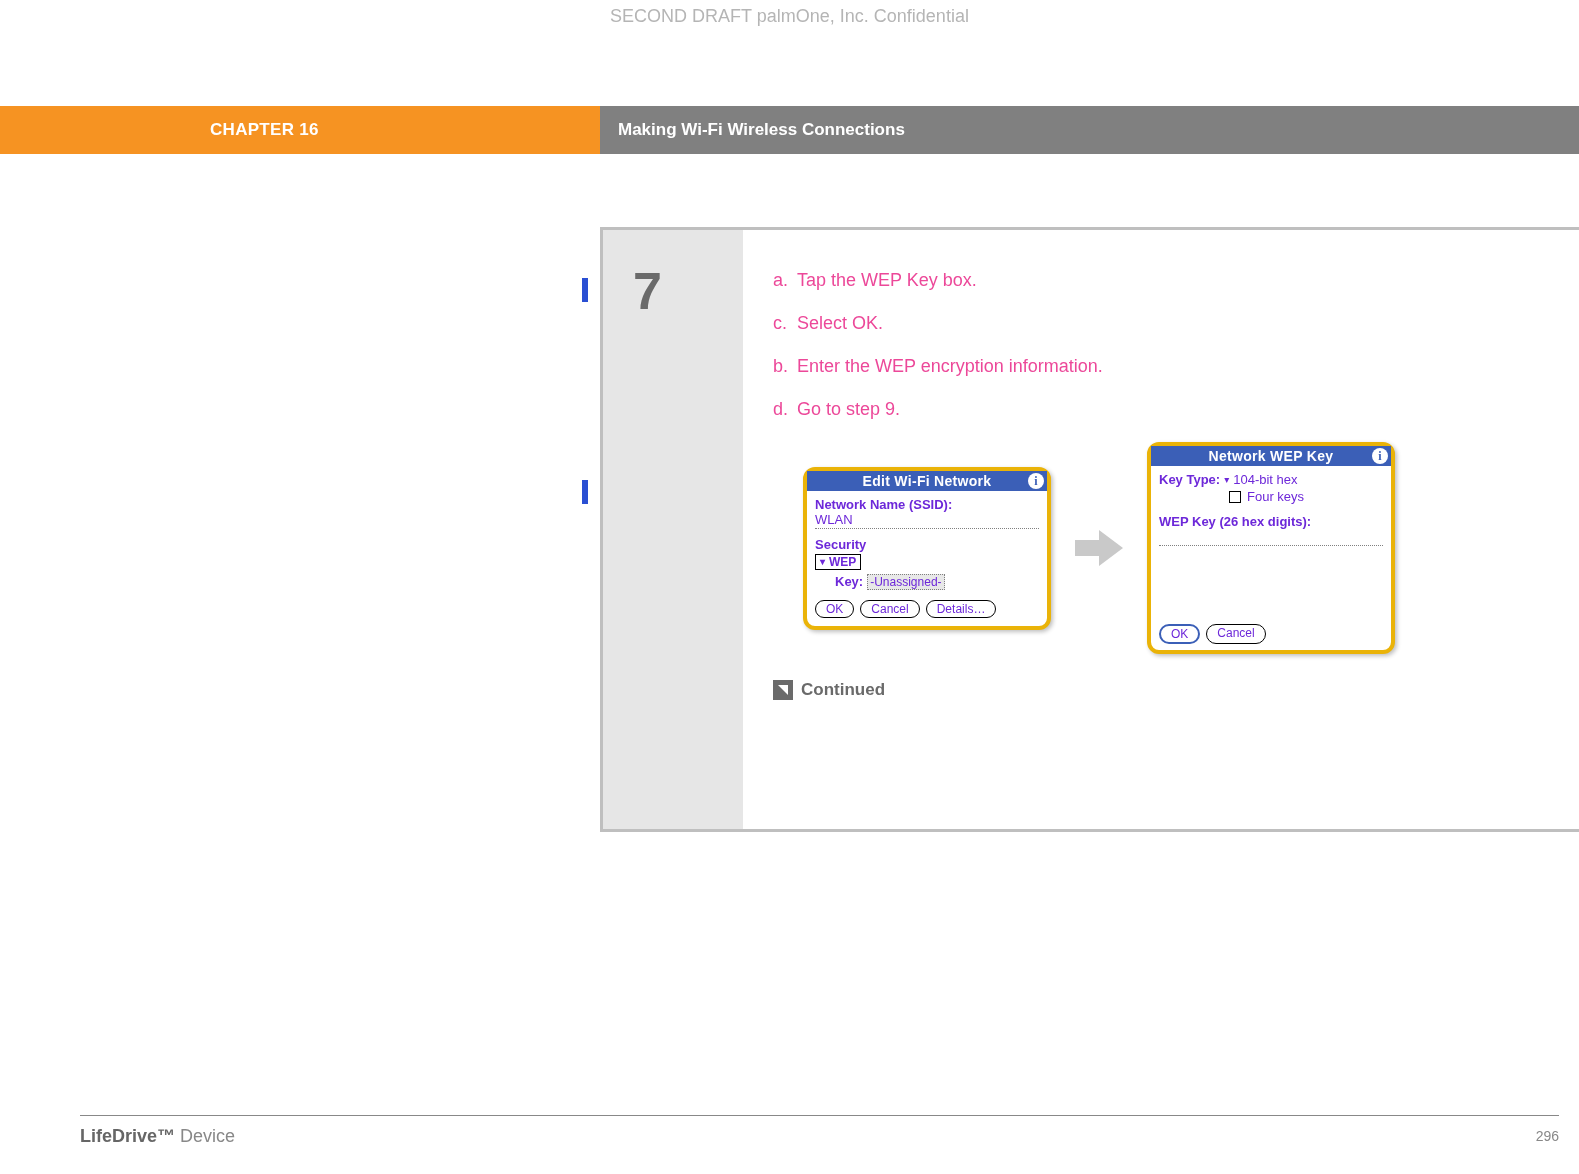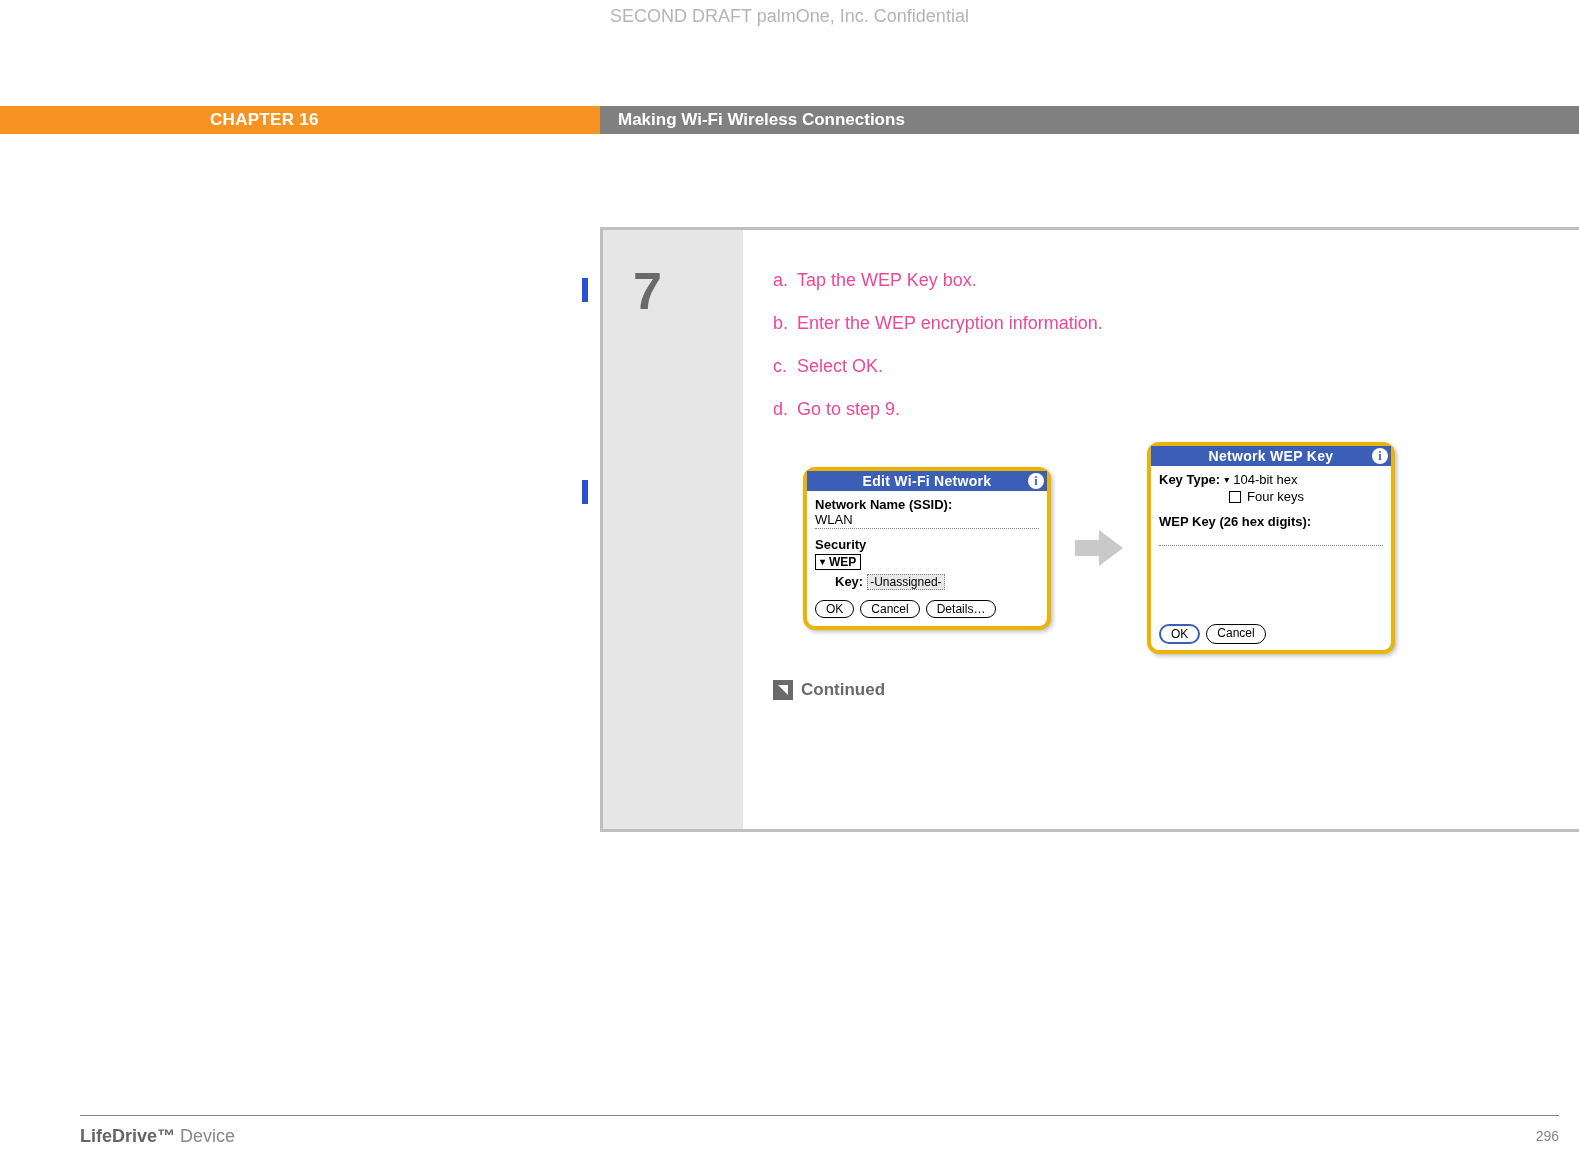--- a/index.html
+++ b/index.html
@@ -19,21 +19,21 @@
     right: 0;
     text-align: center;
     color: #b5b5b5;
     font-size: 18px;
   }
   .header-bar {
     position: absolute;
     top: 106px;
     left: 0;
     right: 0;
-    height: 28px;
+    height: 48px;
     display: flex;
   }
   .header-left {
     background: #f69322;
     width: 600px;
     display: flex;
     align-items: center;
     justify-content: flex-start;
     padding-left: 210px;
     box-sizing: border-box;
@@ -152,21 +152,21 @@
     border-radius: 50%;
     font-size: 12px;
     font-weight: bold;
     text-align: center;
     line-height: 16px;
     font-family: Georgia, serif;
   }
   .palm-body {
     padding: 6px 8px 8px 8px;
     font-size: 13px;
-    color: #000000;
+    color: #6d28d9;
   }
   .palm-label-bold { font-weight: bold; }
   .palm-underline {
     border-bottom: 1px dotted #808080;
     padding-bottom: 1px;
     margin-bottom: 4px;
     font-size: 13px;
   }
   .palm-sec-heading { font-weight: bold; margin-top: 8px; }
   .palm-dropdown {
@@ -295,22 +295,22 @@
 <div class="revision-bar rb1"></div>
 <div class="revision-bar rb2"></div>
 
 <div class="content-block">
   <div class="step-col">
     <div class="step-num">7</div>
   </div>
   <div class="body-col">
     <ol class="body-ol">
       <li><span class="li-letter">a.</span><span>Tap the WEP Key box.</span></li>
+      <li><span class="li-letter">c.</span><span>Select OK.</span></li>
       <li><span class="li-letter">b.</span><span>Enter the WEP encryption information.</span></li>
-      <li><span class="li-letter">c.</span><span>Select OK.</span></li>
       <li><span class="li-letter">d.</span><span>Go to step 9.</span></li>
     </ol>
 
     <div class="screens-row">
 
       <div class="palm-screen">
         <div class="palm-title">
           <span>Edit Wi-Fi Network</span>
           <span class="palm-info-icon">i</span>
         </div>

